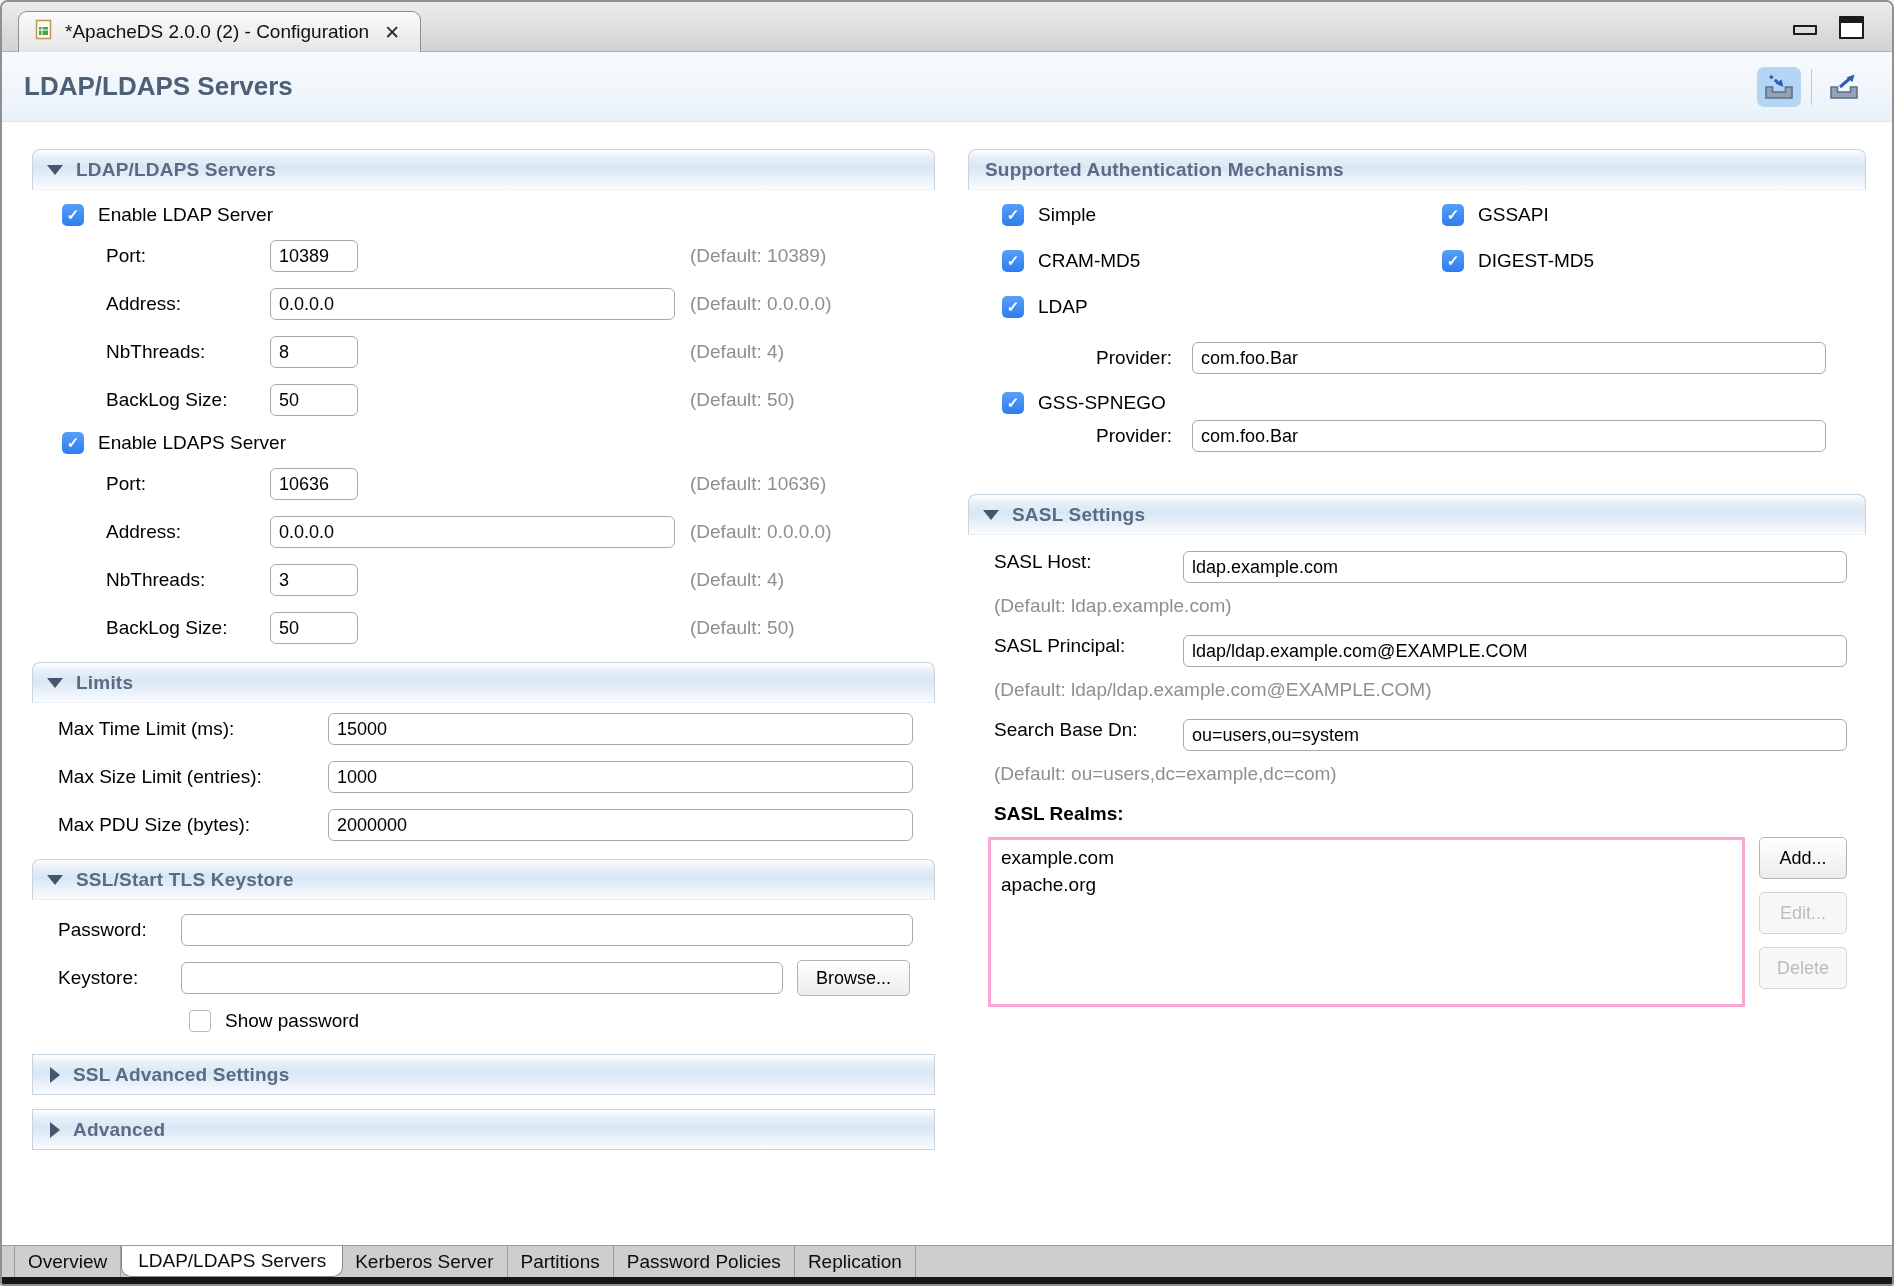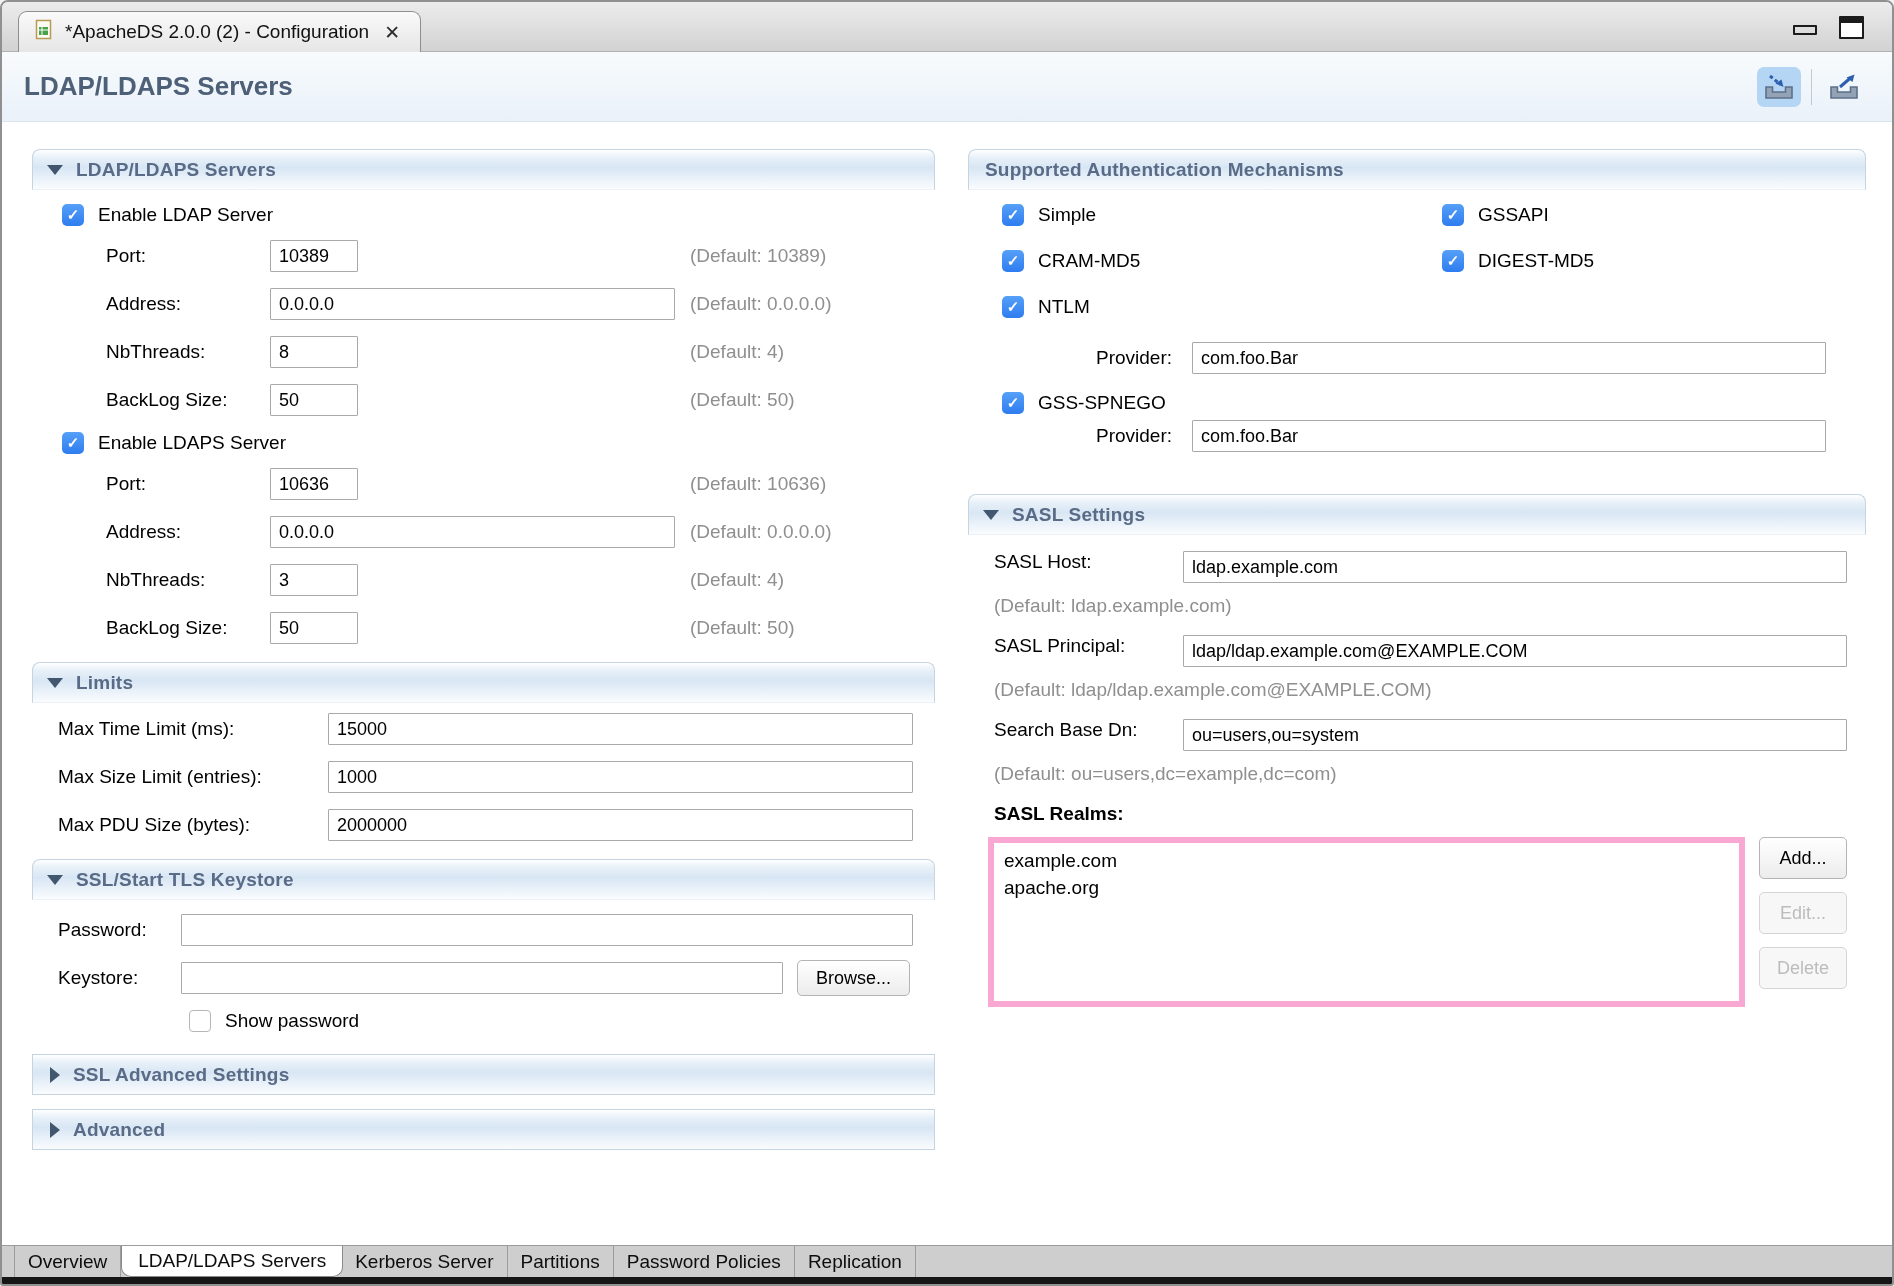--- a/index.html
+++ b/index.html
@@ -96,21 +96,21 @@
   .cb.off::after { content:""; }
   .cbrow { display:flex; align-items:center; gap:14px; margin:4px 0 14px 0; font-size:19px; color:#000; }
 
   
   .frow { display:flex; align-items:center; margin:0 0 16px 44px; position:relative; height:32px; }
   .frow .flabel { width:164px; font-size:19px; color:#000; flex:none; }
   .frow .hint { position:absolute; left:584px; font-size:19px; color:#8f8f8f; white-space:nowrap; }
   input.tf {
     height:32px; border:1px solid #a9a9a9; background:#fff;
     font-family:"Liberation Sans",sans-serif; font-size:18px; color:#000;
-    padding:0 8px; border-radius:1px;
+    padding:0 8px; border-radius:6px;
   }
   .tf.w-small { width:88px; }
   .tf.w-addr  { width:405px; }
 
   
   .lrow { display:flex; align-items:center; margin:0 0 16px 26px; height:32px; }
   .lrow .flabel { width:270px; font-size:19px; color:#000; flex:none; }
   .tf.w-limit { width:585px; }
 
   
@@ -138,21 +138,21 @@
   
   .sasl-body { padding-top:16px; }
   .srow { display:flex; margin:0 0 12px 26px; height:32px; }
   .srow .flabel { width:189px; font-size:19px; color:#000; flex:none; }
   .tf.w-sasl { width:664px; }
   .shint { margin:0 0 18px 26px; font-size:19px; color:#8f8f8f; }
   .realms-label { margin:4px 0 12px 26px; font-size:19px; font-weight:bold; color:#000; }
   .realms-wrap { display:flex; margin-left:20px; }
   .realms-list {
     width:757px; height:170px;
-    border:6px solid #f9a8d4; background:#fff;
+    border:3px solid #f9a8d4; background:#fff;
     padding:5px 10px; font-size:19px; color:#000; line-height:1.42;
     overflow:hidden;
   }
   .realms-btns { display:flex; flex-direction:column; gap:13px; margin-left:14px; }
   .rbtn {
     width:88px; height:42px;
     background:linear-gradient(180deg,#ffffff,#ececec);
     border:1px solid #b4b4b4; border-radius:5px;
     font-family:"Liberation Sans",sans-serif; font-size:18px; color:#000;
   }
@@ -370,21 +370,21 @@
               <span>CRAM-MD5</span>
             </div>
             <div class="auth-cell">
               <div class="cb"></div>
               <span>DIGEST-MD5</span>
             </div>
           </div>
           <div class="auth-row">
             <div class="auth-cell auth-c1">
               <div class="cb"></div>
-              <span>NTLM</span>
+              <span>LDAP</span>
             </div>
           </div>
 
           <div class="prov-row">
             <span class="flabel">Provider:</span>
             <input class="tf w-provider" value="com.foo.Bar" style="">
           </div>
 
           <div class="auth-cell" style="margin-bottom:4px;">
             <div class="cb"></div>

